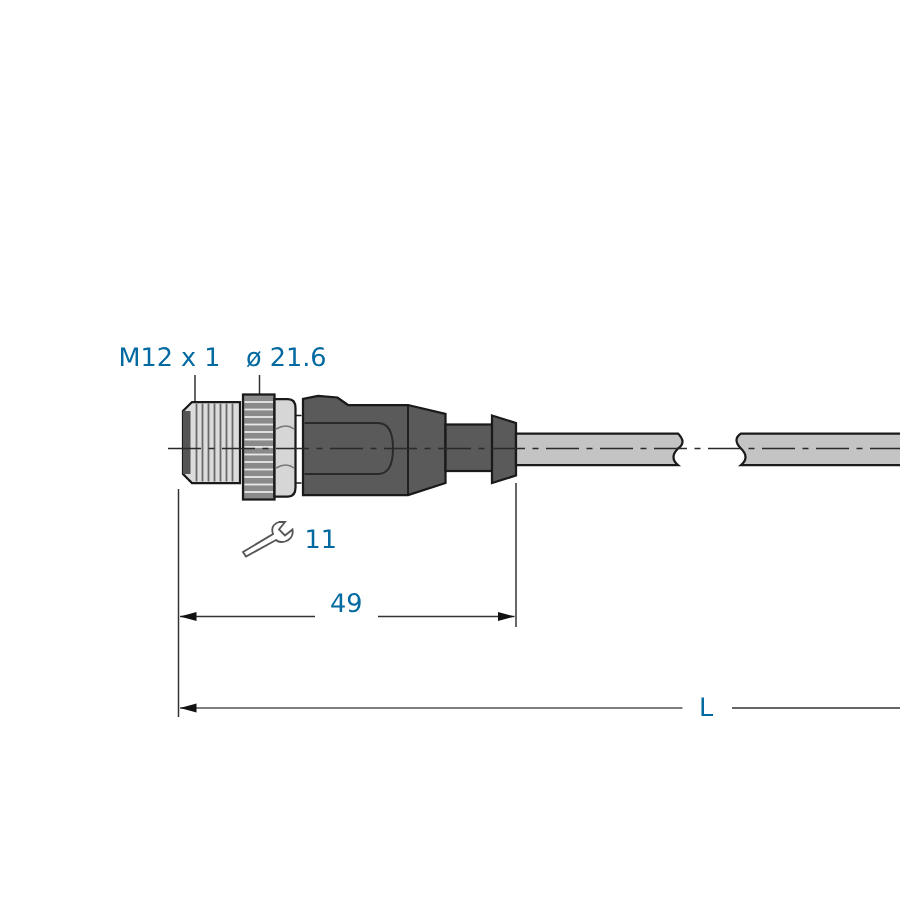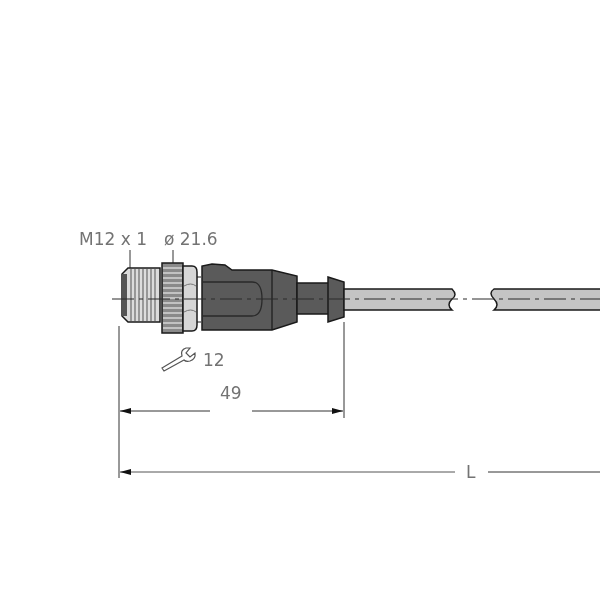--- a/index.html
+++ b/index.html
@@ -1,18 +1,18 @@
 <!DOCTYPE html>
 <html><head>
   <meta charset="utf-8">
   <style>
     html, body { margin: 0; padding: 0; background: #ffffff; }
     body { width: 600px; height: 600px; position: relative; overflow: hidden; font-family: "Liberation Sans", "DejaVu Sans", sans-serif; }
     #drawing { position: absolute; left: 0; top: 0; width: 600px; height: 600px; }
-    .lbl { position: absolute; font-size: 17px; color: #737373; white-space: nowrap; line-height: 1; font-family: "DejaVu Sans", "Liberation Sans", sans-serif; }
+    .lbl { position: absolute; font-size: 17px; color: #0369a1; white-space: nowrap; line-height: 1; font-family: "DejaVu Sans", "Liberation Sans", sans-serif; }
   </style>
 </head>
 <body>
 
 <div>
   <svg id="drawing" viewBox="0 0 600 600" xmlns="http://www.w3.org/2000/svg">
 
     <line x1="130" y1="250" x2="130" y2="268" stroke="#333" stroke-width="1"></line>
     <line x1="173" y1="250" x2="173" y2="263" stroke="#333" stroke-width="1"></line>
 
@@ -93,16 +93,16 @@
       <path d="M120,472 L131,469 L131,475 Z" fill="#111"></path>
     </g>
 
     <g fill="none" stroke="#555" stroke-width="1.2">
       <path d="M162,368 L182,356 Q180,350 186,348 L190,348 L186,353 L190,357 L195,353 Q196,359 190,361 Q186,362 184,360 L164,371 Z"></path>
     </g>
   </svg>
 
   <span class="lbl" style="left:79px; top:231px;">M12 x 1</span>
   <span class="lbl" style="left:164px; top:231px;">ø 21.6</span>
-  <span class="lbl" style="left:203px; top:352px;">12</span>
-  <span class="lbl" style="left:220px; top:385px;">49</span>
+  <span class="lbl" style="left:203px; top:352px;">11</span>
+  <span class="lbl" style="left:220px; top:395px;">49</span>
   <span class="lbl" style="left:466px; top:464px;">L</span>
 </div>
 
 </body></html>

